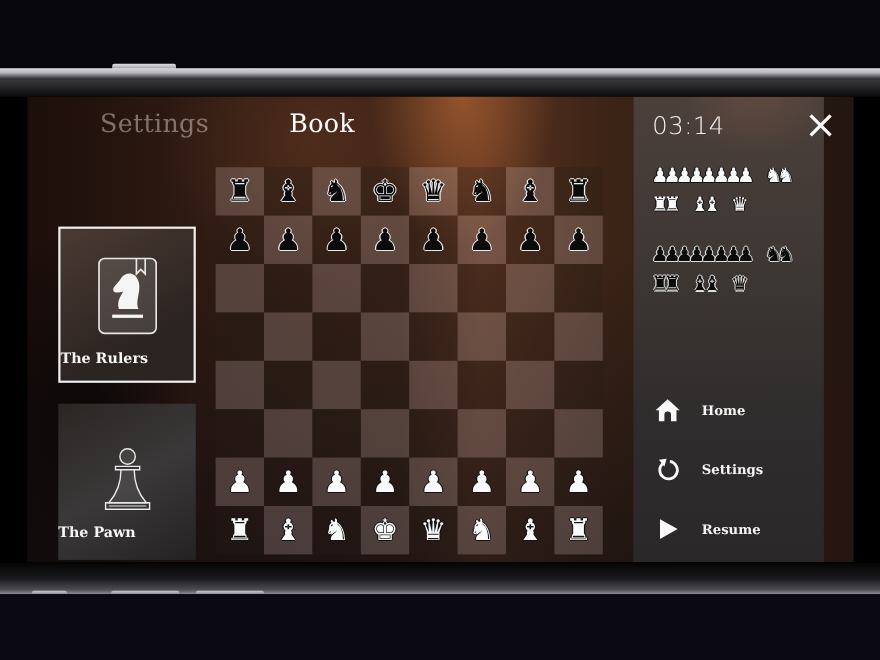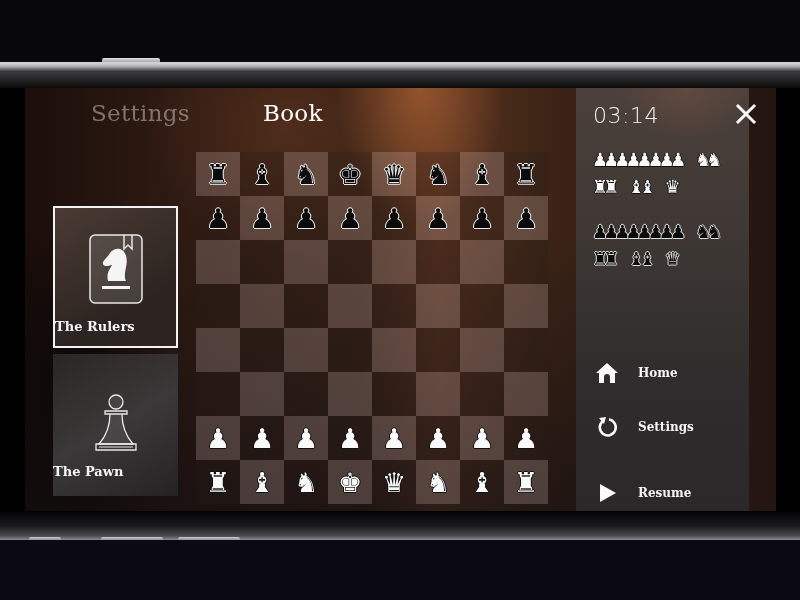--- a/index.html
+++ b/index.html
@@ -28,21 +28,21 @@
     }
     .screen::after { content: ""; position: absolute; left: 0; top: 140px; width: 551px; height: 283px;
       background: linear-gradient(180deg, rgba(0,0,0,0) 0%, rgba(10,10,15,0.55) 100%); pointer-events: none; }
 
     .tabs { position: absolute; left: 0; top: 0; width: 551px; height: 60px; z-index: 2; text-decoration: underline; }
     .tab { position: absolute; top: 12px; font-size: 23px; color: rgba(200,190,185,0.55); cursor: pointer; letter-spacing: 0.3px; }
     .tab.active { color: #ffffff; text-align: right; }
 
     .side-card { position: absolute; left: 28px; width: 125px; height: 142px; cursor: pointer; z-index: 2; }
     .card-rulers { top: 118px; background: linear-gradient(150deg, #4a3a33, #2c2421 70%); border: 2px solid #f2f2f2; }
-    .card-pawn { top: 266px; background: linear-gradient(150deg, #2a2624, #3a3838 50%, #242222); padding-left: 15px; }
+    .card-pawn { top: 279px; background: linear-gradient(150deg, #2a2624, #3a3838 50%, #242222); padding-left: 15px; }
     .card-label { position: absolute; left: 0; width: 100%; text-align: left; color: #f5f5f5; font-weight: bold; font-size: 13px; font-family: "DejaVu Serif", serif; }
     .card-rulers .card-label { top: 111px; }
     .card-pawn .card-label { top: 110px; }
     .card-icon { position: absolute; left: 50%; transform: translateX(-50%); }
 
     .board { position: absolute; left: 171px; top: 64px; width: 352px; height: 352px; z-index: 2;
       display: grid; grid-template-columns: repeat(8, 44px); grid-template-rows: repeat(8, 44px); }
     .sq { display: flex; align-items: center; justify-content: center; cursor: pointer; font-size: 28px; line-height: 1; }
     .sq.light { background: rgba(190,170,165,0.28); }
     .sq.dark { background: rgba(40,28,26,0.28); }
@@ -258,20 +258,20 @@
       </svg>
       <span class="menu-label">Home</span>
     </div>
     <div class="menu-item" style="top:323px;">
       <svg class="menu-icon" viewBox="0 0 26 26">
         <path d="M9 7 A8 8 0 1 0 15 5.5" fill="none" stroke="#fafafa" stroke-width="2.5"></path>
         <path d="M5 4 L12 3 L10 10 Z" fill="#fafafa"></path>
       </svg>
       <span class="menu-label">Settings</span>
     </div>
-    <div class="menu-item" style="top:389px;text-align:right;">
+    <div class="menu-item" style="top:377px;text-align:right;">
       <svg class="menu-icon" viewBox="0 0 26 26">
         <path d="M6 4 L22 13 L6 22 Z" fill="#fafafa"></path>
       </svg>
       <span class="menu-label">Resume</span>
     </div>
   </div>
 </div>
 
 </body></html>

